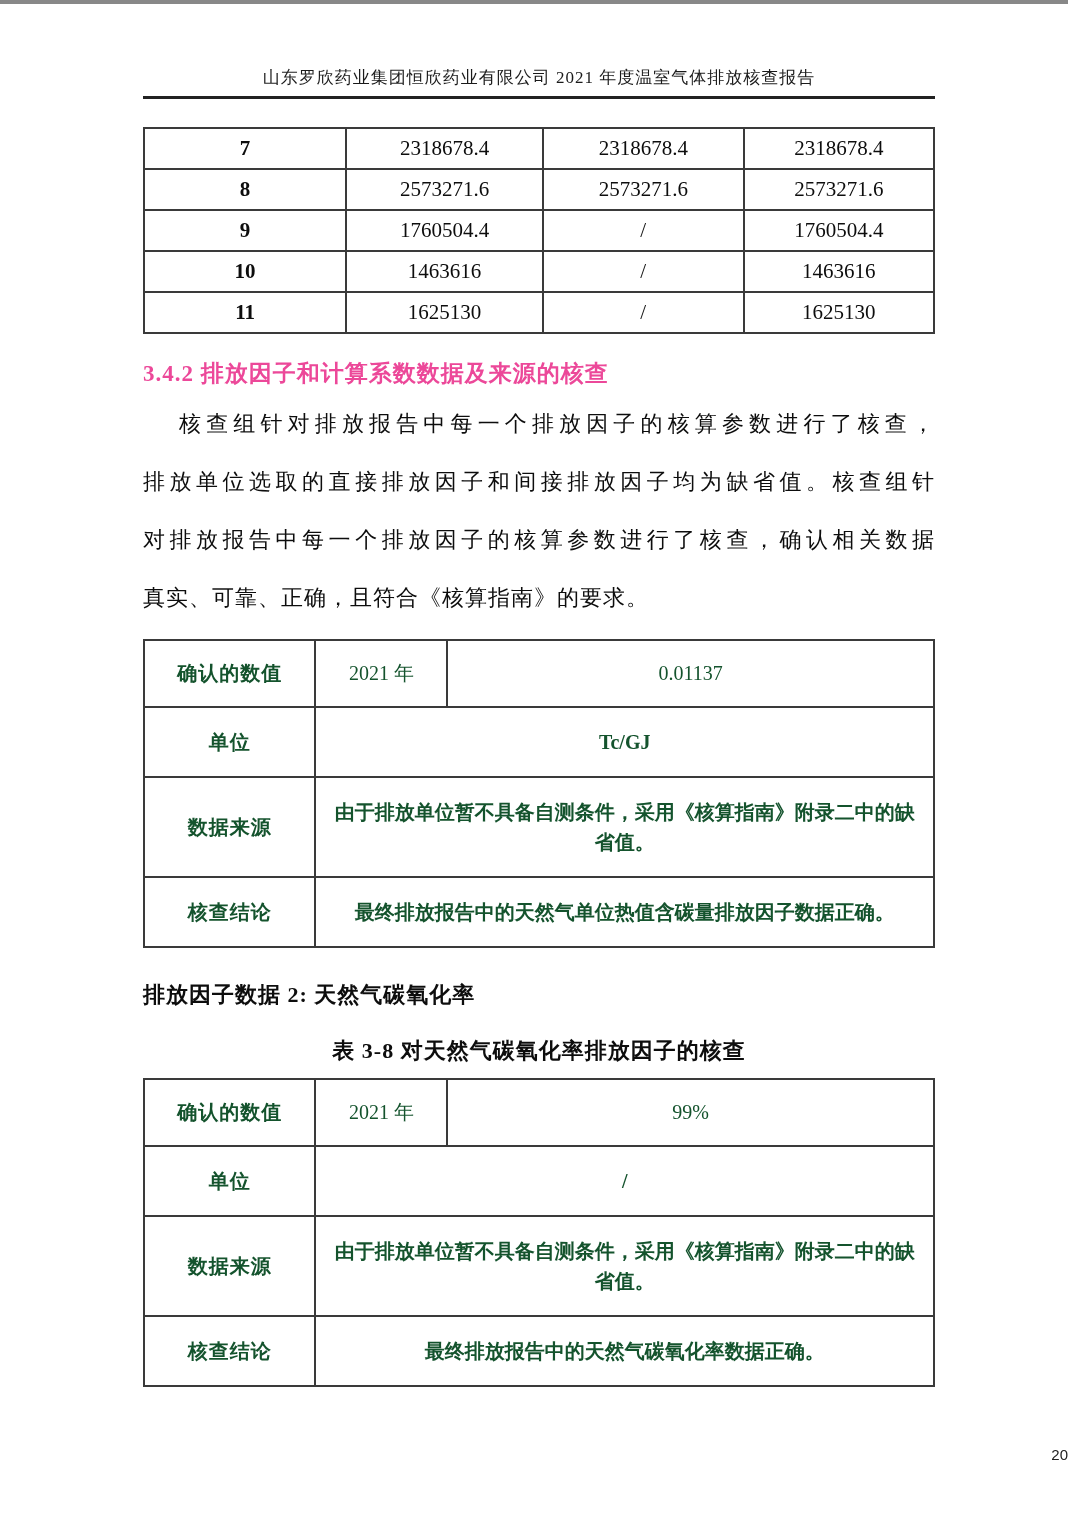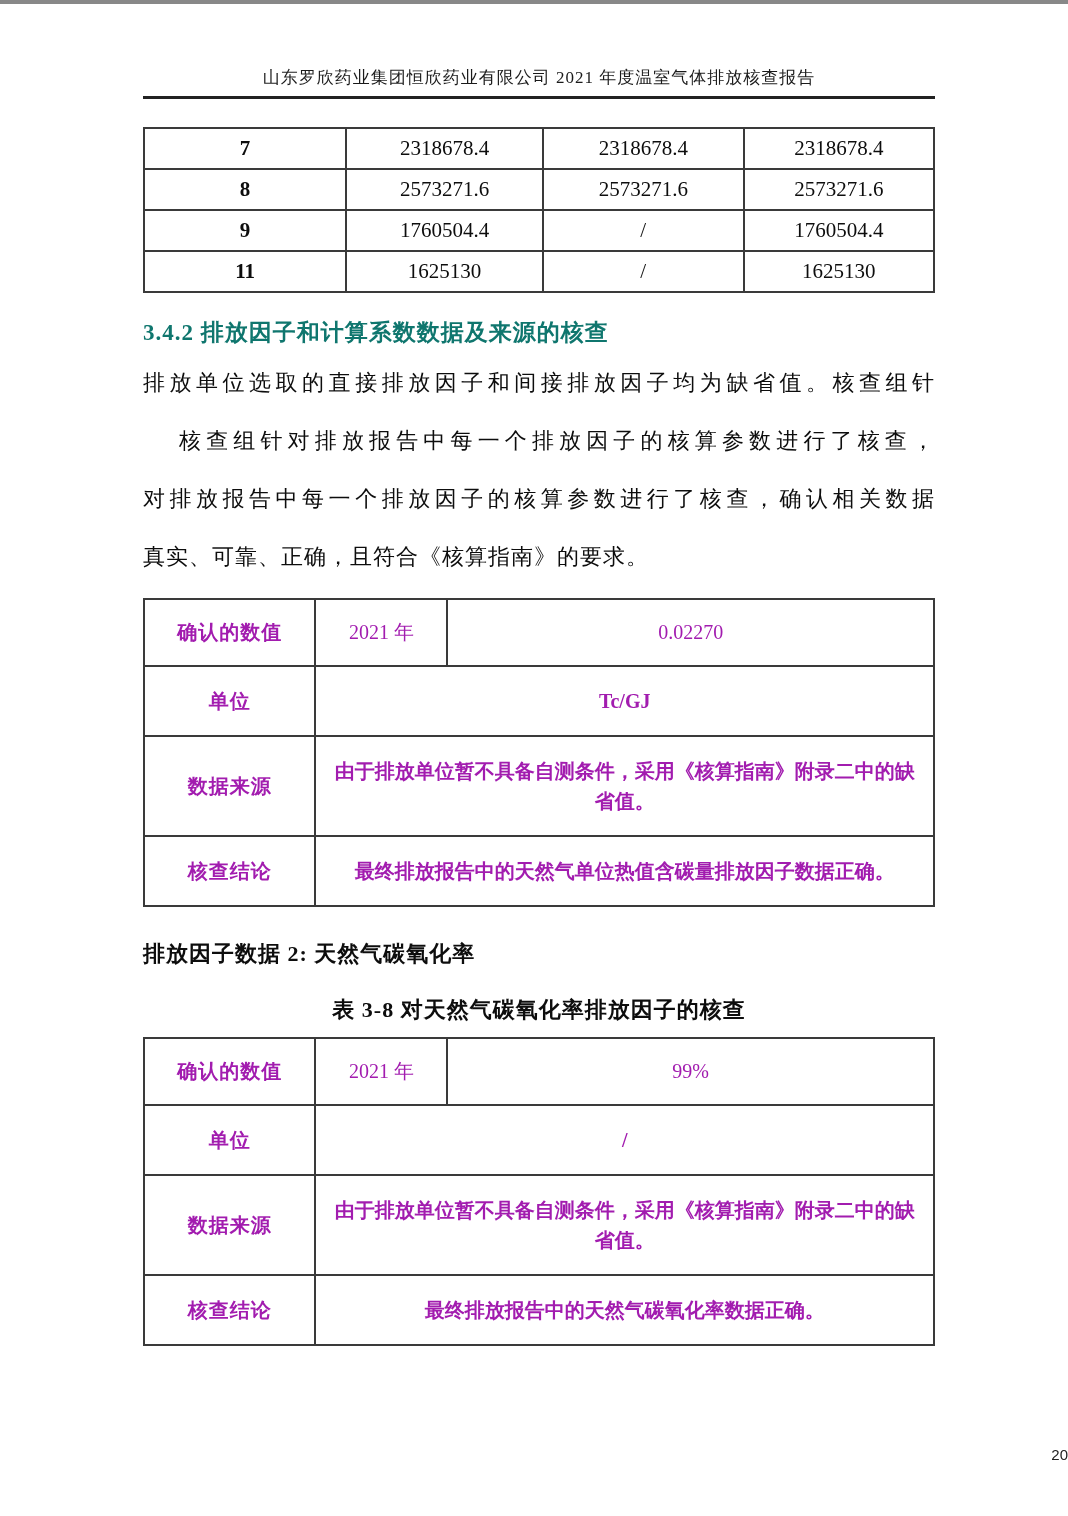--- a/index.html
+++ b/index.html
@@ -49,21 +49,21 @@
   .num-table td.lbl { font-weight: bold; }
   .num-table col.c1 { width: 25.6%; }
   .num-table col.c2 { width: 24.9%; }
   .num-table col.c3 { width: 25.4%; }
   .num-table col.c4 { width: 24.1%; }
   
   .sec-heading {
     margin-top: 24px;
     font-size: 23px;
     font-weight: bold;
-    color: #0f766e;
+    color: #ec4899;
     letter-spacing: 1px;
   }
   
   .para { margin-top: 6px; }
   .para-line {
     font-size: 22px;
     line-height: 58px;
     color: #0d0d0d;
     text-align: justify;
     text-align-last: justify;
@@ -86,21 +86,21 @@
     font-weight: bold;
     color: #0d0d0d;
     letter-spacing: 1px;
   }
   
   .factor-table { margin-top: 12px; }
   .factor-table td {
     border: 2px solid #3a3a3a;
     vertical-align: middle;
     font-size: 20px;
-    color: #a21caf;
+    color: #14532d;
     padding: 19px 10px;
   }
   .factor-table col.f1 { width: 21.7%; }
   .factor-table col.f2 { width: 16.7%; }
   .factor-table col.f3 { width: 61.6%; }
   .factor-table td.flbl { font-weight: bold; text-align: center; letter-spacing: 1px; }
   .factor-table td.fcenter { text-align: center; }
   .factor-table td.fleft { text-align: center; line-height: 30px; font-weight: bold; }
   .factor-table tr.r1 td { height: 46px; }
   .factor-table tr.r2 td { height: 42px; }
@@ -147,49 +147,55 @@
           <td>2573271.6</td>
           <td>2573271.6</td>
         </tr>
         <tr>
           <td class="lbl">9</td>
           <td>1760504.4</td>
           <td>/</td>
           <td>1760504.4</td>
         </tr>
         <tr>
+          <td class="lbl">10</td>
+          <td>1463616</td>
+          <td>/</td>
+          <td>1463616</td>
+        </tr>
+        <tr>
           <td class="lbl">11</td>
           <td>1625130</td>
           <td>/</td>
           <td>1625130</td>
         </tr>
       </tbody>
     </table>
 
     <div class="sec-heading">3.4.2 排放因子和计算系数数据及来源的核查</div>
 
     <div class="para">
+      <div class="para-line first">核查组针对排放报告中每一个排放因子的核算参数进行了核查，</div>
       <div class="para-line">排放单位选取的直接排放因子和间接排放因子均为缺省值。核查组针</div>
-      <div class="para-line first">核查组针对排放报告中每一个排放因子的核算参数进行了核查，</div>
       <div class="para-line">对排放报告中每一个排放因子的核算参数进行了核查，确认相关数据</div>
       <div class="para-line last">真实、可靠、正确，且符合《核算指南》的要求。</div>
     </div>
 
 
     <table class="factor-table">
       <colgroup>
           <col class="f1">
           <col class="f2">
           <col class="f3">
         </colgroup>
       <tbody>
         <tr class="r1">
           <td class="flbl">确认的数值</td>
           <td class="fcenter">2021 年</td>
-          <td class="fcenter">0.02270</td>
+          <td class="fcenter">0.01137</td>
         </tr>
         <tr class="r2">
           <td class="flbl">单位</td>
           <td class="fleft" colspan="2">Tc/GJ</td>
         </tr>
         <tr class="r3">
           <td class="flbl">数据来源</td>
           <td class="fleft" colspan="2">由于排放单位暂不具备自测条件，采用《核算指南》附录二中的缺省值。</td>
         </tr>
         <tr class="r4">

